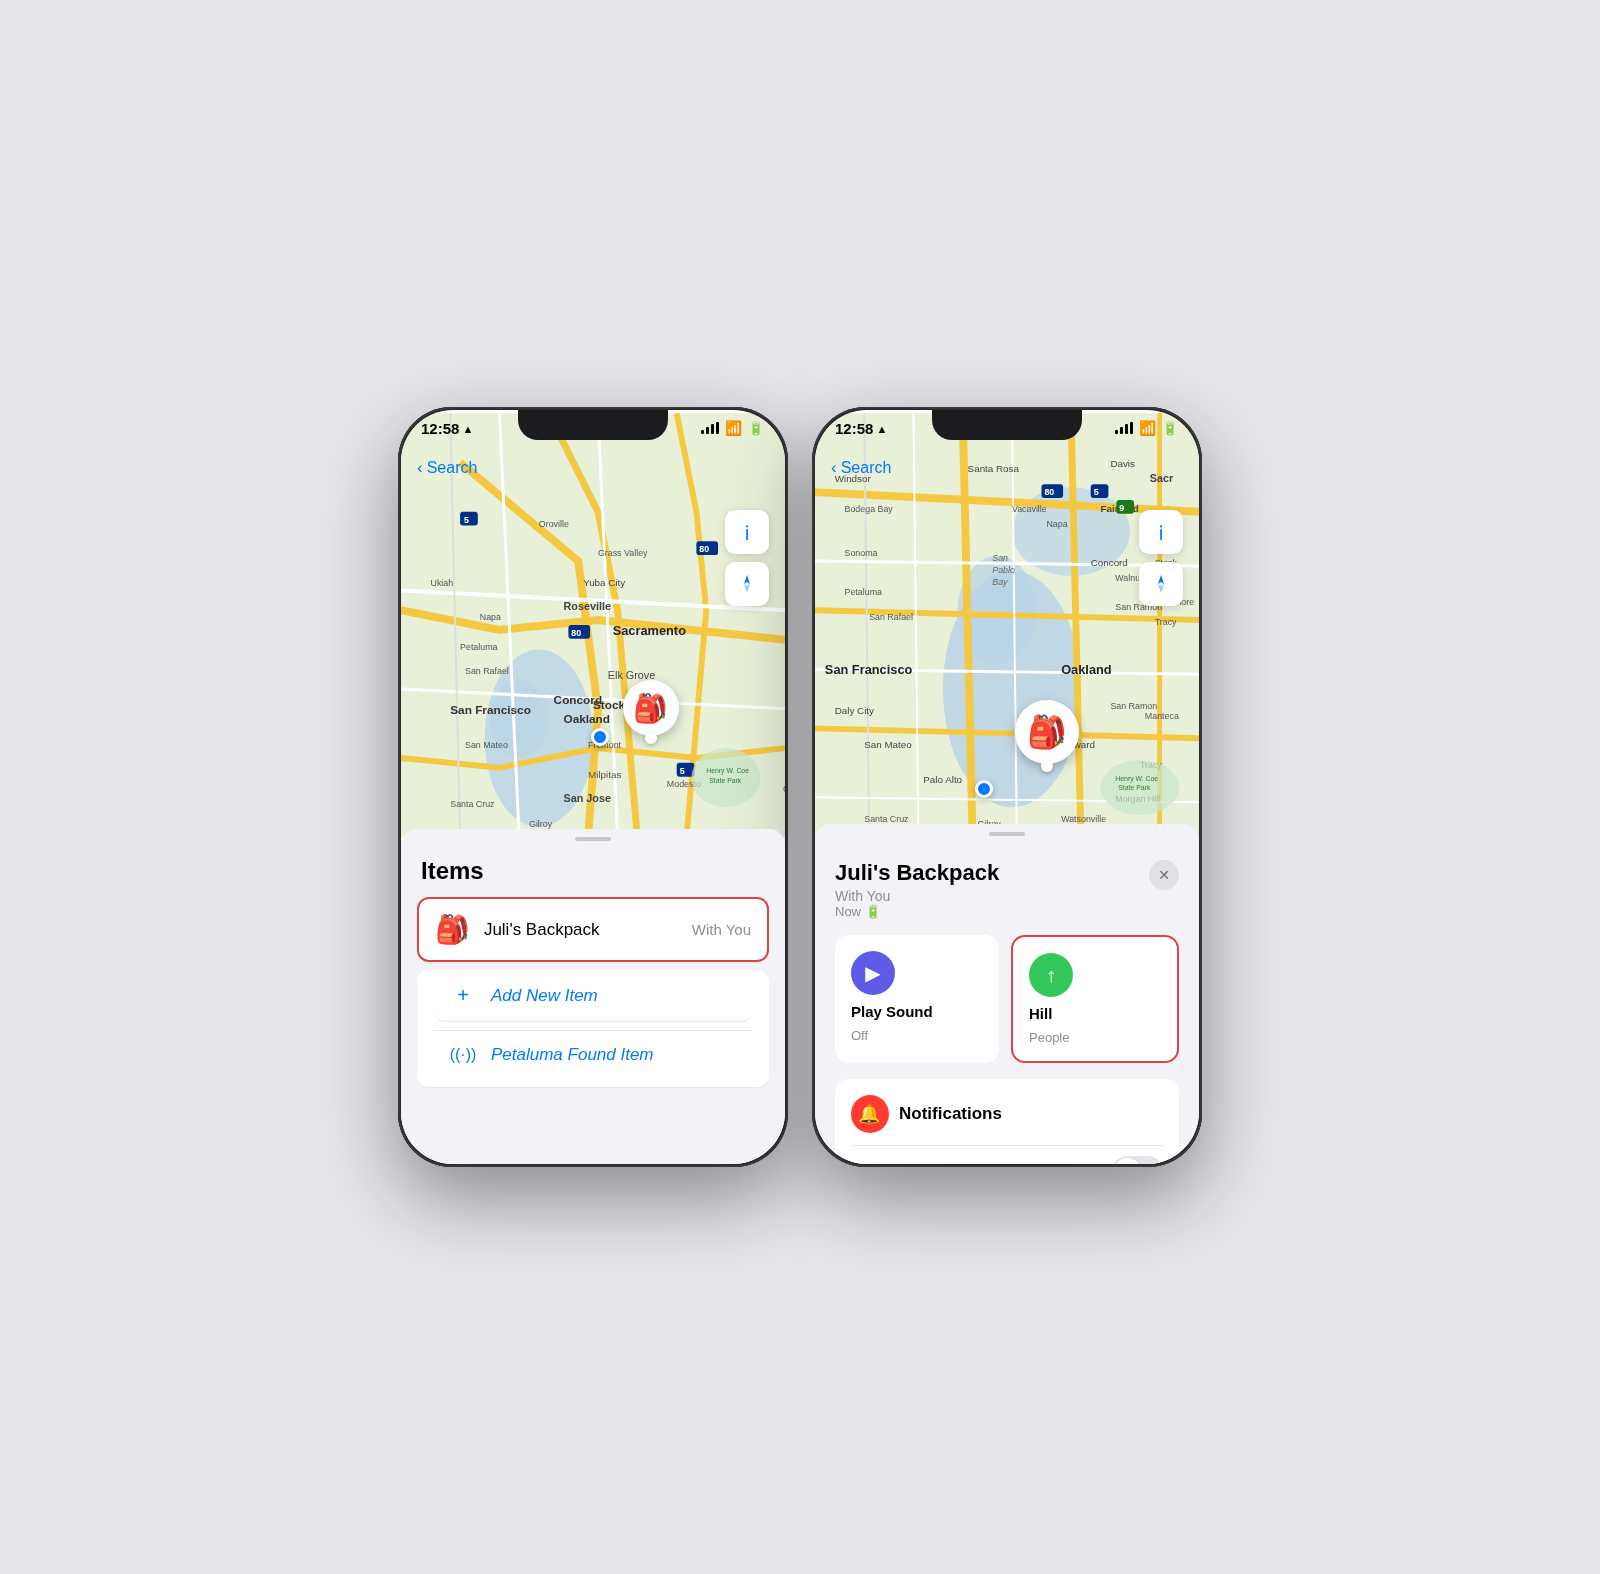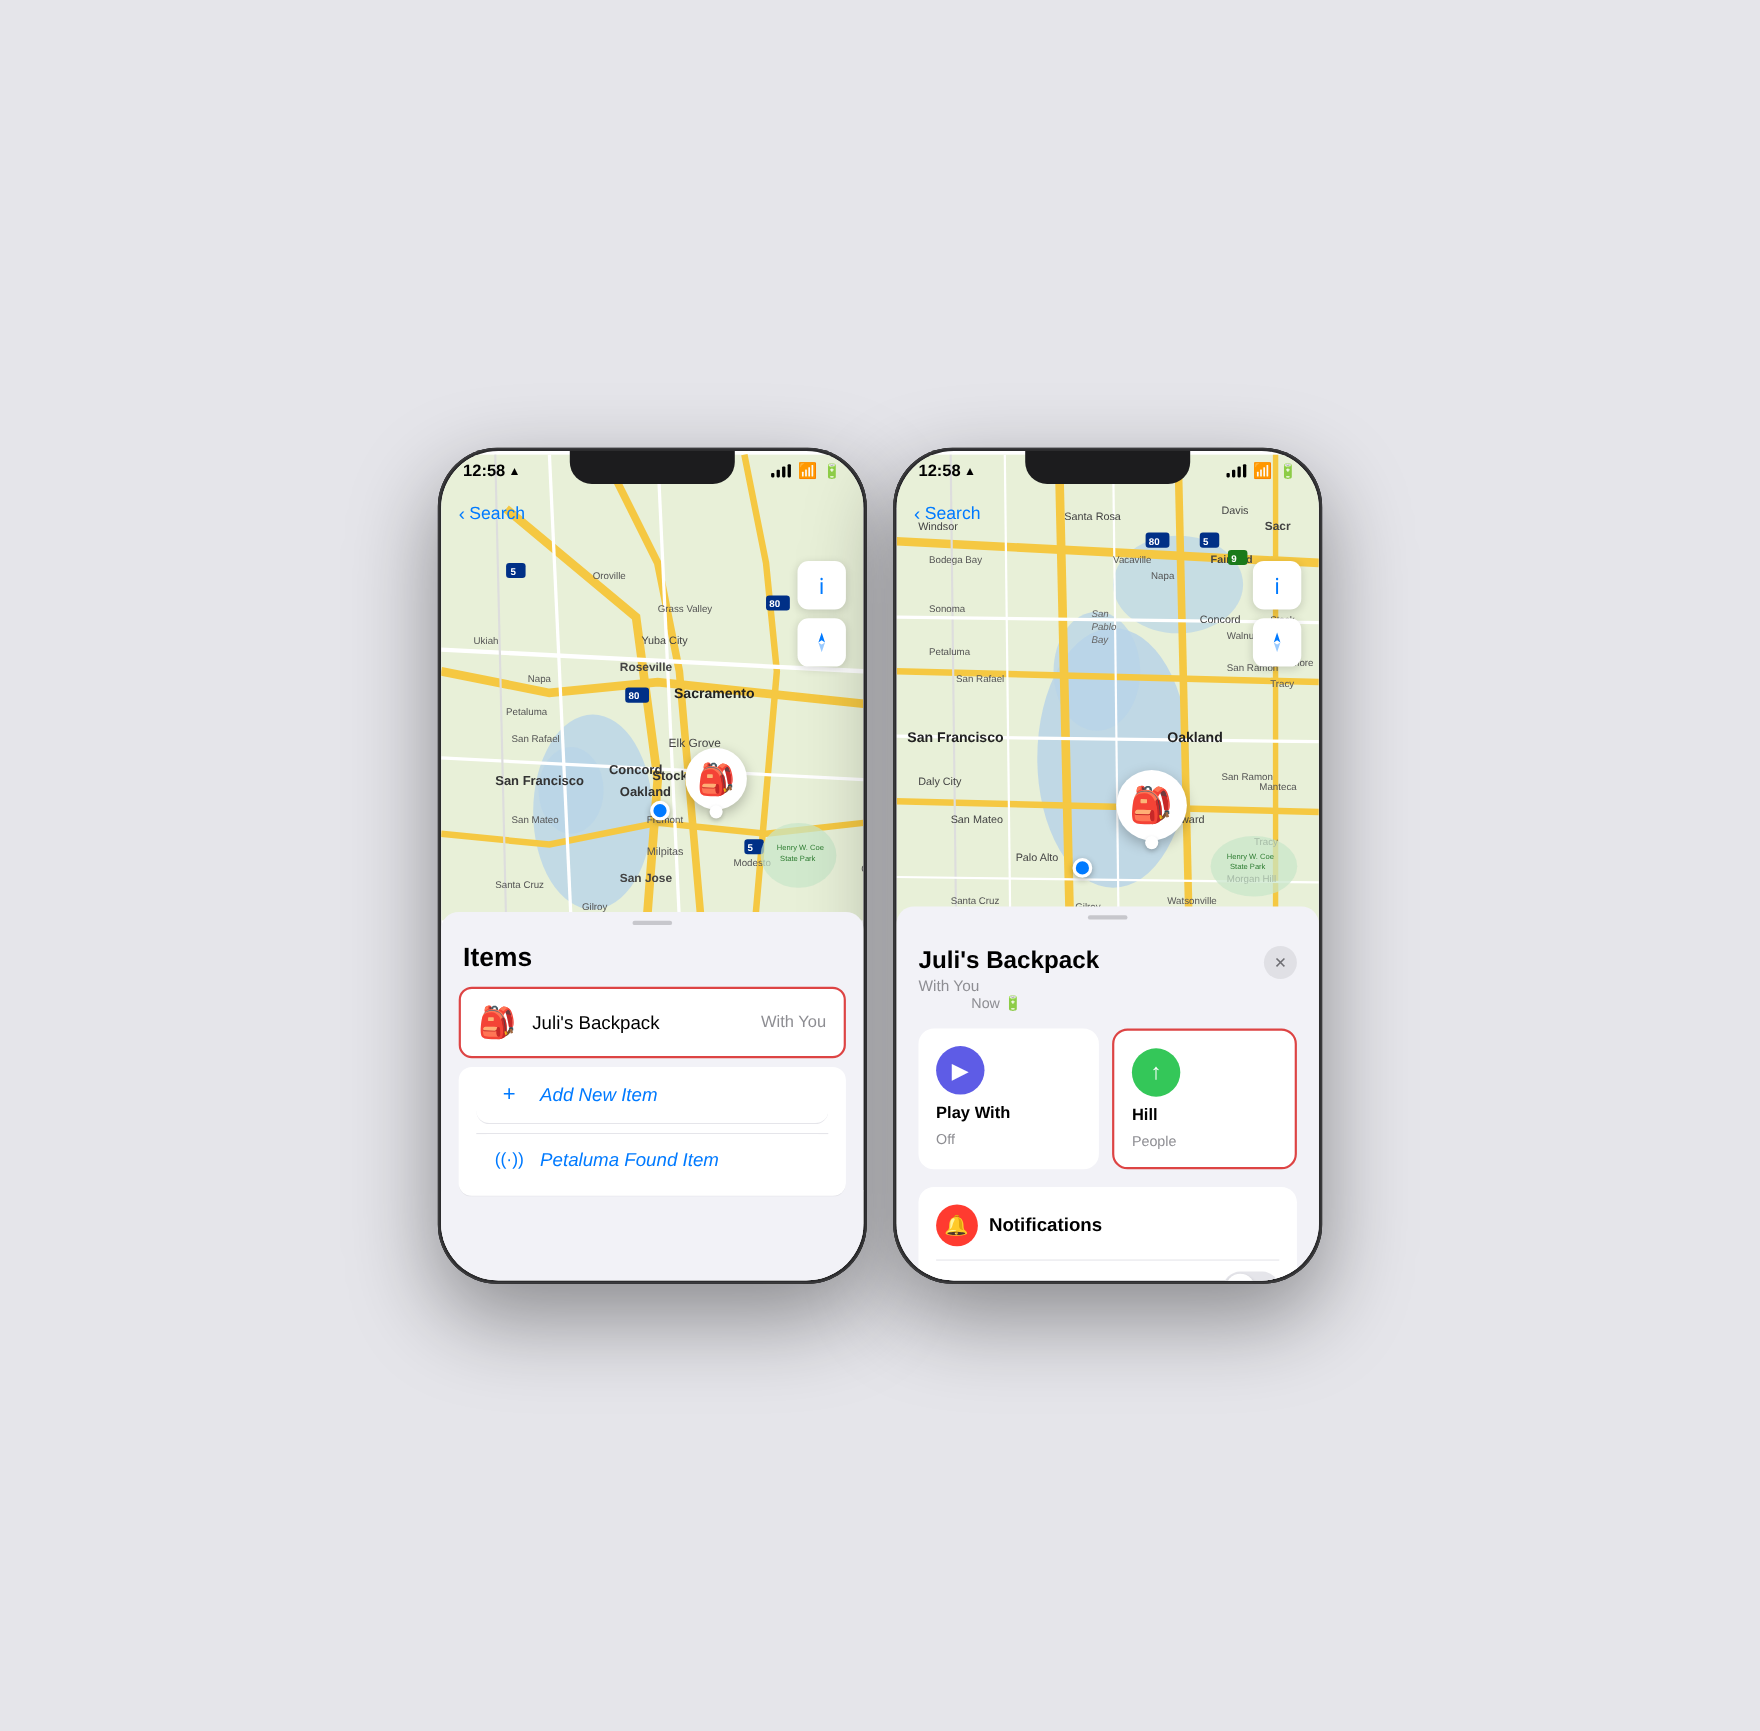--- a/index.html
+++ b/index.html
@@ -285,21 +285,20 @@
       font-size: 14px;
       color: #8e8e93;
       margin-top: 2px;
     }
     .detail-battery {
       font-size: 13px;
       color: #8e8e93;
       display: flex;
       align-items: center;
       gap: 4px;
-      margin-left: 48px;
     }
     .close-btn {
       width: 30px;
       height: 30px;
       background: #e0e0e5;
       border-radius: 50%;
       display: flex;
       align-items: center;
       justify-content: center;
       font-size: 14px;
@@ -688,21 +687,21 @@
               <span>🔋</span>
             </div>
           </div>
           <div class="close-btn">✕</div>
         </div>
 
         <div class="actions-grid">
 
           <div class="action-card">
             <div class="action-card-icon purple">▶</div>
-            <div class="action-card-name">Play With</div>
+            <div class="action-card-name">Play Sound</div>
             <div class="action-card-status">Off</div>
           </div>
 
           <div class="action-card highlighted">
             <div class="action-card-icon green">↑</div>
             <div class="action-card-name">Hill</div>
             <div class="action-card-status">People</div>
           </div>
         </div>
 

